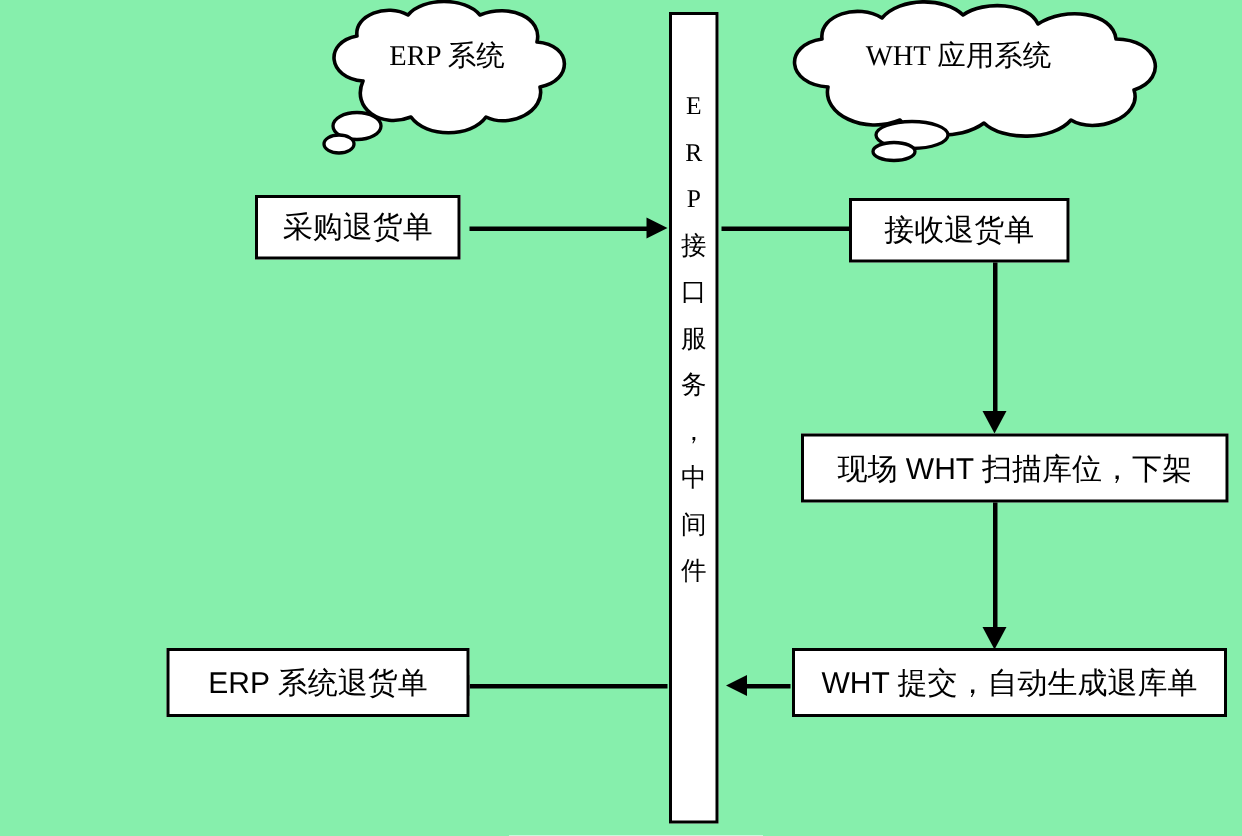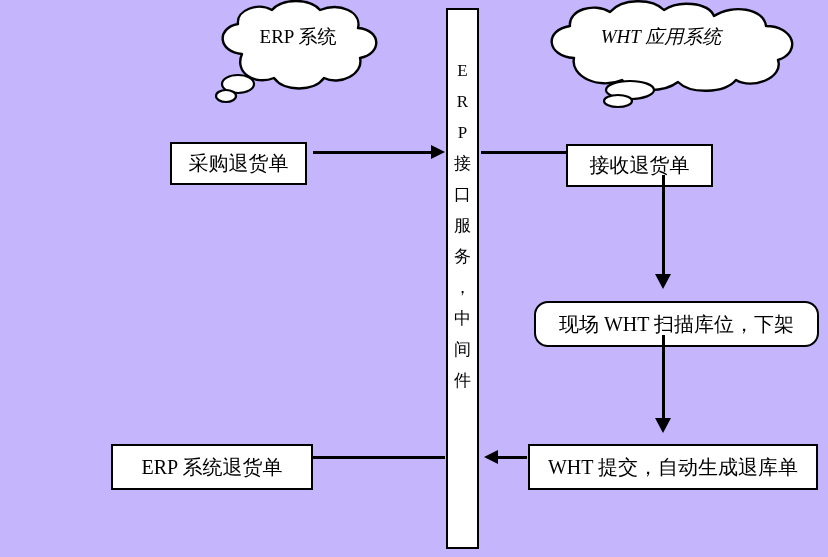--- a/index.html
+++ b/index.html
@@ -7,21 +7,21 @@
     padding: 0;
     background: #ffffff;
   }
   body {
     font-family: "Liberation Serif", "DejaVu Serif", serif;
   }
   #canvas {
     position: relative;
     width: 828px;
     height: 557px;
-    background: #c4b5fd;
+    background: #86efac;
     overflow: hidden;
   }
   .cloud-wrap {
     position: absolute;
   }
   .cloud-label {
     position: absolute;
     text-align: center;
     color: #000;
     white-space: nowrap;
@@ -30,22 +30,21 @@
   .pbox {
     position: absolute;
     border: 2px solid #000000;
     background: #ffffff;
     box-sizing: border-box;
     display: flex;
     align-items: center;
     justify-content: center;
     color: #000000;
     white-space: nowrap;
-    font-family: Liberation Serif, serif;
-    margin-top: 12px;
+    font-family: Liberation Sans, sans-serif;
   }
   .vbar {
     position: absolute;
     border: 2px solid #000000;
     background: #ffffff;
     box-sizing: border-box;
     display: flex;
     flex-direction: column;
     align-items: center;
     justify-content: flex-start;
@@ -107,21 +106,21 @@
                C 184 28, 184 52, 162 56
                C 166 72, 142 84, 126 76
                C 116 90, 86 90, 76 76
                C 56 84, 36 70, 44 52 Z" fill="#ffffff" stroke="#000000" stroke-width="2.4" stroke-linejoin="round"></path>
       <ellipse cx="40" cy="82" rx="16" ry="9" fill="#ffffff" stroke="#000000" stroke-width="2.2"></ellipse>
       <ellipse cx="28" cy="94" rx="10" ry="6" fill="#ffffff" stroke="#000000" stroke-width="2.2"></ellipse>
     </svg>
     <div class="cloud-label" style="left:0px; top:22px; width:200px; font-size:19px;">ERP 系统</div>
   </div>
 
-  <div class="cloud-wrap" style="left:526px; top:2px;font-style:italic;">
+  <div class="cloud-wrap" style="left:504px; top:2px;">
     <svg class="cloud-svg" width="300" height="110" viewBox="0 0 300 110">
       <path d="M48 56
                C 20 54, 18 28, 44 24
                C 42 8, 68 0, 84 10
                C 96 -4, 126 -4, 138 8
                C 152 -2, 182 0, 188 14
                C 206 2, 238 6, 240 24
                C 268 24, 276 50, 252 58
                C 258 76, 226 88, 210 78
                C 198 92, 164 92, 152 80
@@ -157,21 +156,21 @@
   <div class="arrow-h" style="left:481px; top:151px; width:88px;"></div>
   <div class="head-right" style="left:568px; top:145px;"></div>
 
   <div class="pbox" style="left:566px; top:132px; width:147px; height:43px; font-size:20px;">
     <span>接收退货单</span>
   </div>
 
   <div class="arrow-v" style="left:662px; top:175px; height:100px;"></div>
   <div class="head-down" style="left:655px; top:274px;"></div>
 
-  <div class="pbox" style="left:534px; top:289px; width:285px; height:46px; font-size:20px;border-radius:14px;">
+  <div class="pbox" style="left:534px; top:289px; width:285px; height:46px; font-size:20px;">
     <span>现场 WHT 扫描库位，下架</span>
   </div>
 
   <div class="arrow-v" style="left:662px; top:335px; height:84px;"></div>
   <div class="head-down" style="left:655px; top:418px;"></div>
 
   <div class="pbox" style="left:528px; top:432px; width:290px; height:46px; font-size:20px;">
     <span>WHT 提交，自动生成退库单</span>
   </div>
 

